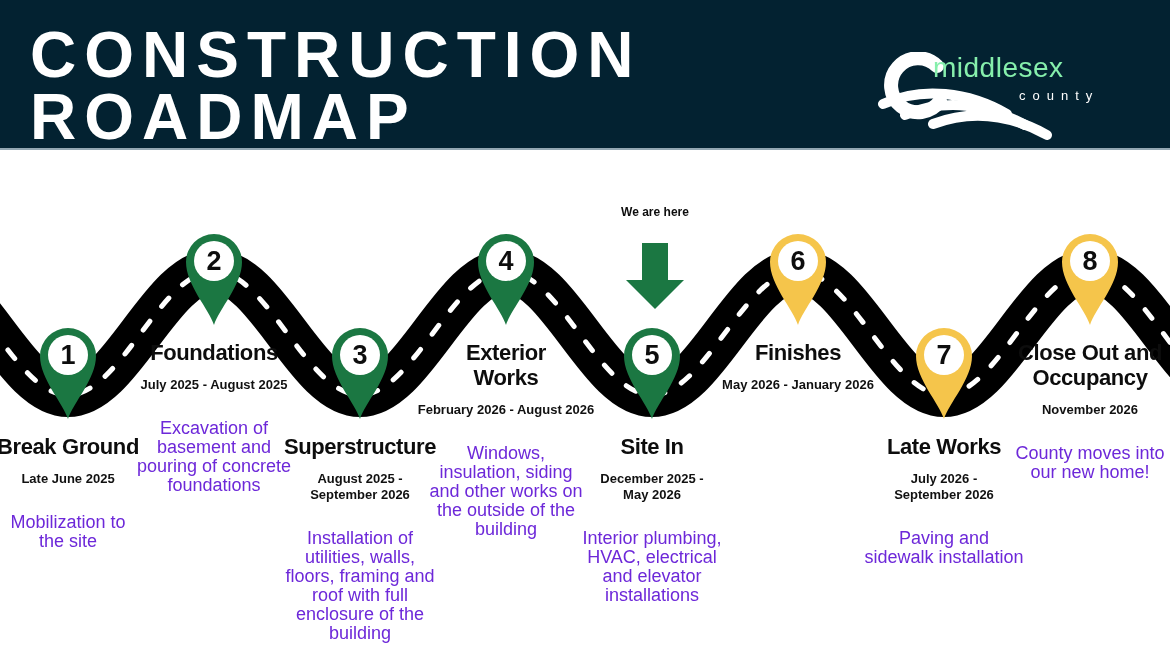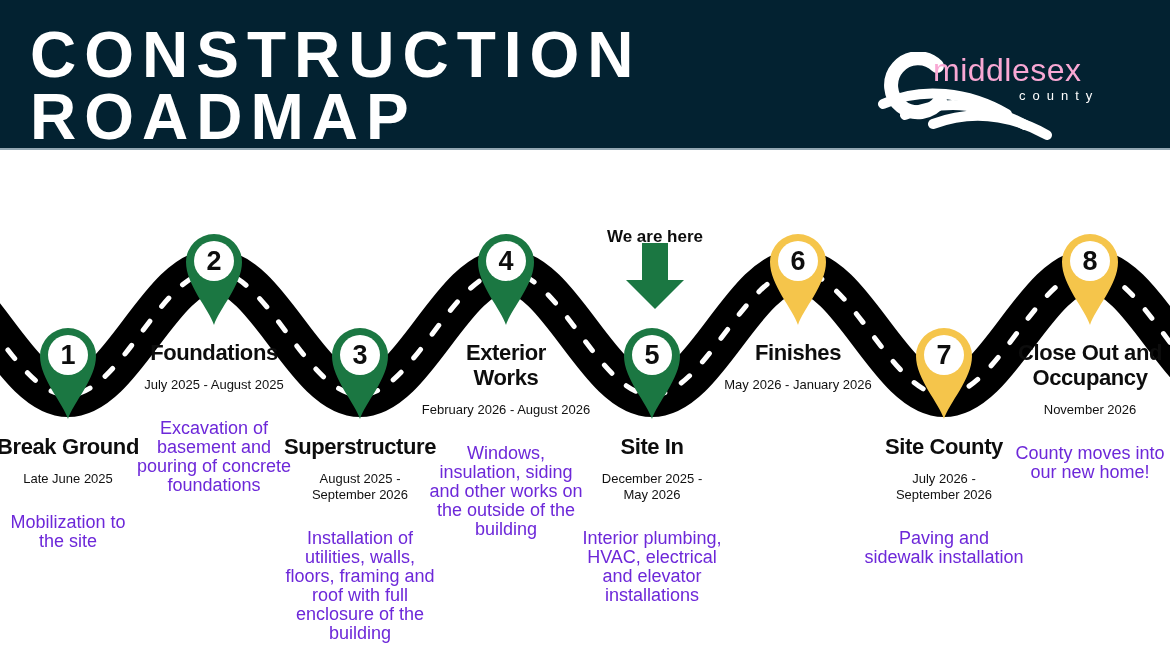--- a/index.html
+++ b/index.html
@@ -16,21 +16,21 @@
   }
   .header h1{
     position:absolute;left:30px;top:24px;margin:0;
     color:#ffffff;font-size:64px;line-height:62px;font-weight:800;
     letter-spacing:8px;white-space:pre-line;
     font-family:"Liberation Sans",sans-serif;
   }
   
   .logo{position:absolute;top:52px;right:58px;width:235px;height:92px;}
   .logo .wordmark{
-    position:absolute;left:56px;top:0;color:#f9a8d4;font-size:32px;font-weight:500;
+    position:absolute;left:56px;top:0;color:#86efac;font-size:28px;font-weight:500;
     letter-spacing:.5px;
   }
   .logo .subword{
     position:absolute;left:142px;top:36px;color:#fff;font-size:13px;font-weight:400;
     letter-spacing:7px;
   }
   .logo svg{position:absolute;left:0;top:0;}
   
   .road{position:absolute;left:0;top:0;z-index:1;}
   
@@ -47,32 +47,32 @@
   }
   
   .mtext{position:absolute;left:-110px;width:220px;text-align:center;}
   .trough .mtext{top:434px;}
   .crest .mtext{top:340px;}
   .mtitle{
     font-size:22px;font-weight:900;color:#0d0d0d;letter-spacing:-0.4px;
     line-height:25px;white-space:pre-line;
   }
   .mdates{
-    margin-top:12px;font-size:13px;font-weight:400;color:#111;
+    margin-top:12px;font-size:13px;font-weight:700;color:#111;
     line-height:16px;white-space:pre-line;
   }
   .mdesc{
     margin-top:26px;font-size:18px;font-weight:400;color:#6d28d9;
     line-height:19px;white-space:pre-line;
   }
   
   .here{position:absolute;left:655px;top:205px;width:0;z-index:3;}
   .here-label{
     position:absolute;left:-80px;top:0;width:160px;text-align:center;
-    font-size:17px;font-weight:800;color:#0d0d0d;margin-top:22px;
+    font-size:12px;font-weight:800;color:#0d0d0d;
   }
   .here-arrow{position:absolute;left:-29px;top:38px;}
   .here-arrow polygon{fill:var(--green,#1B7742);}
   
   .disclaimer{
     position:absolute;right:28px;top:622px;font-size:13.5px;font-style:italic;
     color:#2a2a2a;z-index:3;
   }
 </style>
 </head>
@@ -217,21 +217,21 @@
 
   <div class="milestone trough yellow" style="left:944px">
     <div class="pin">
       <svg width="64" height="96" viewBox="0 0 64 96">
           <path class="pinfill" d="M32 94 C27 78 4 54 4 31 A28 28 0 1 1 60 31 C60 54 37 78 32 94 Z"></path>
           <circle cx="32" cy="30" r="20" fill="#ffffff"></circle>
         </svg>
       <span class="pin-num">7</span>
     </div>
     <div class="mtext">
-      <div class="mtitle">Site County</div>
+      <div class="mtitle">Late Works</div>
       <div class="mdates">July 2026 -
 September 2026</div>
       <div class="mdesc">Paving and
 sidewalk installation</div>
     </div>
   </div>
 
   <div class="milestone crest yellow" style="left:1090px">
     <div class="pin">
       <svg width="64" height="96" viewBox="0 0 64 96">

